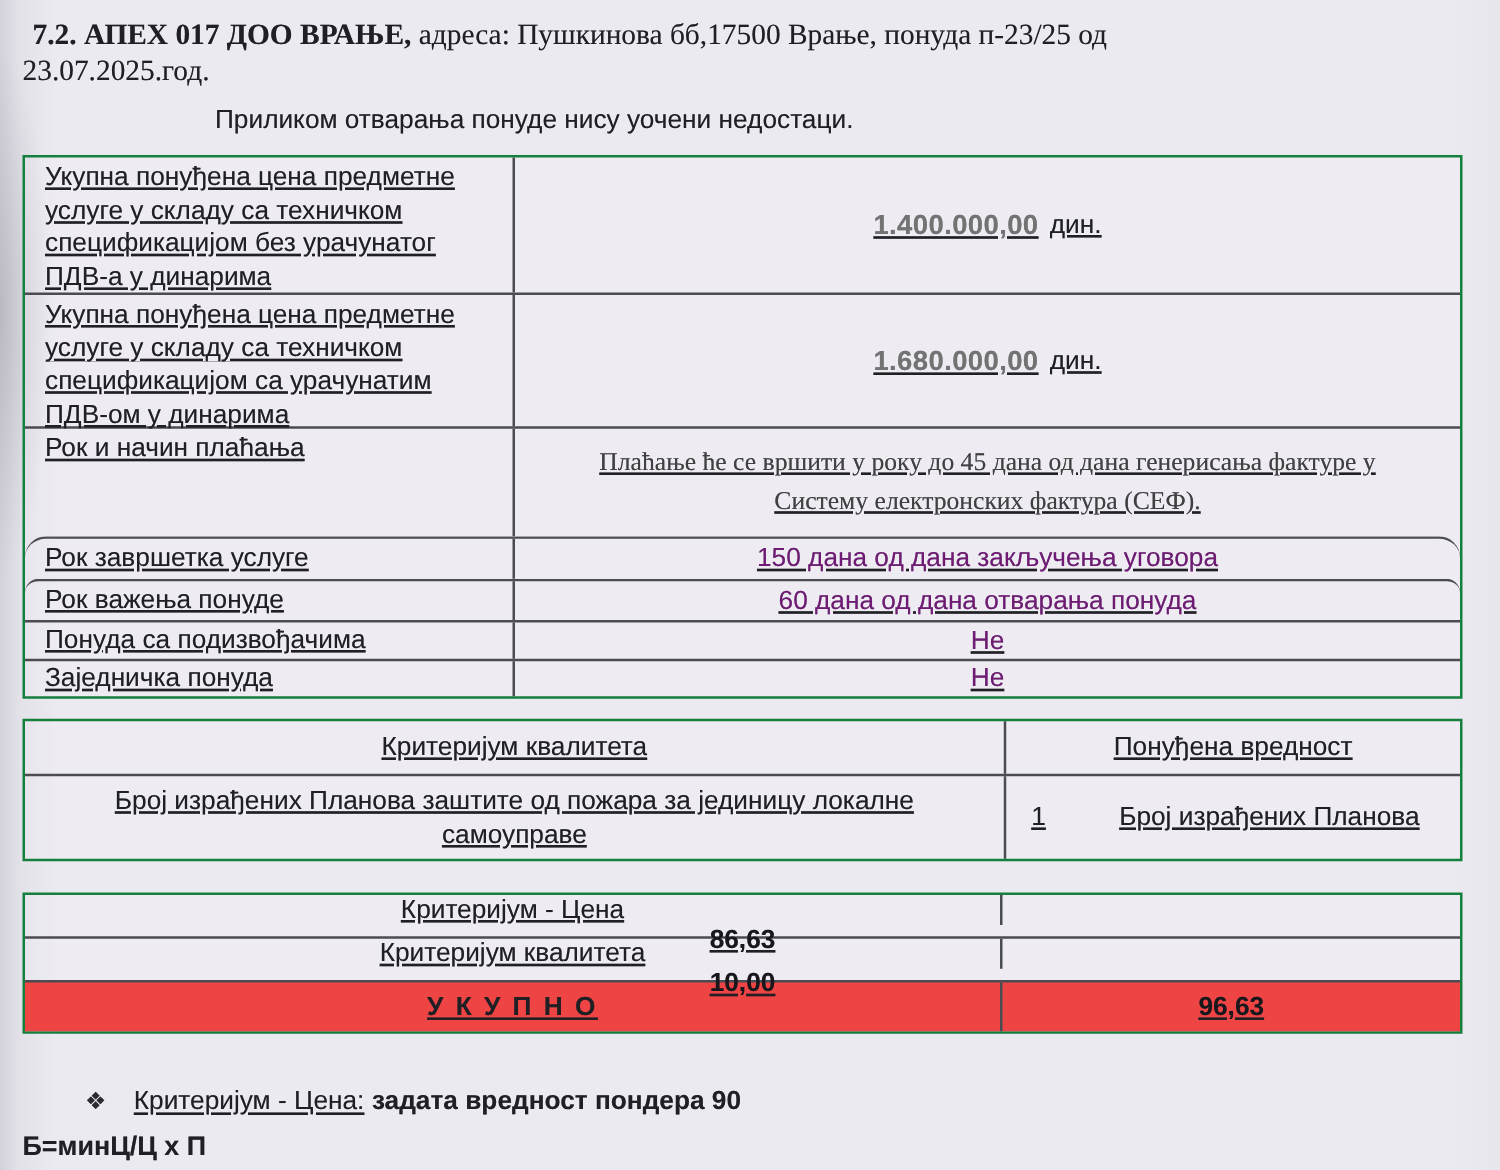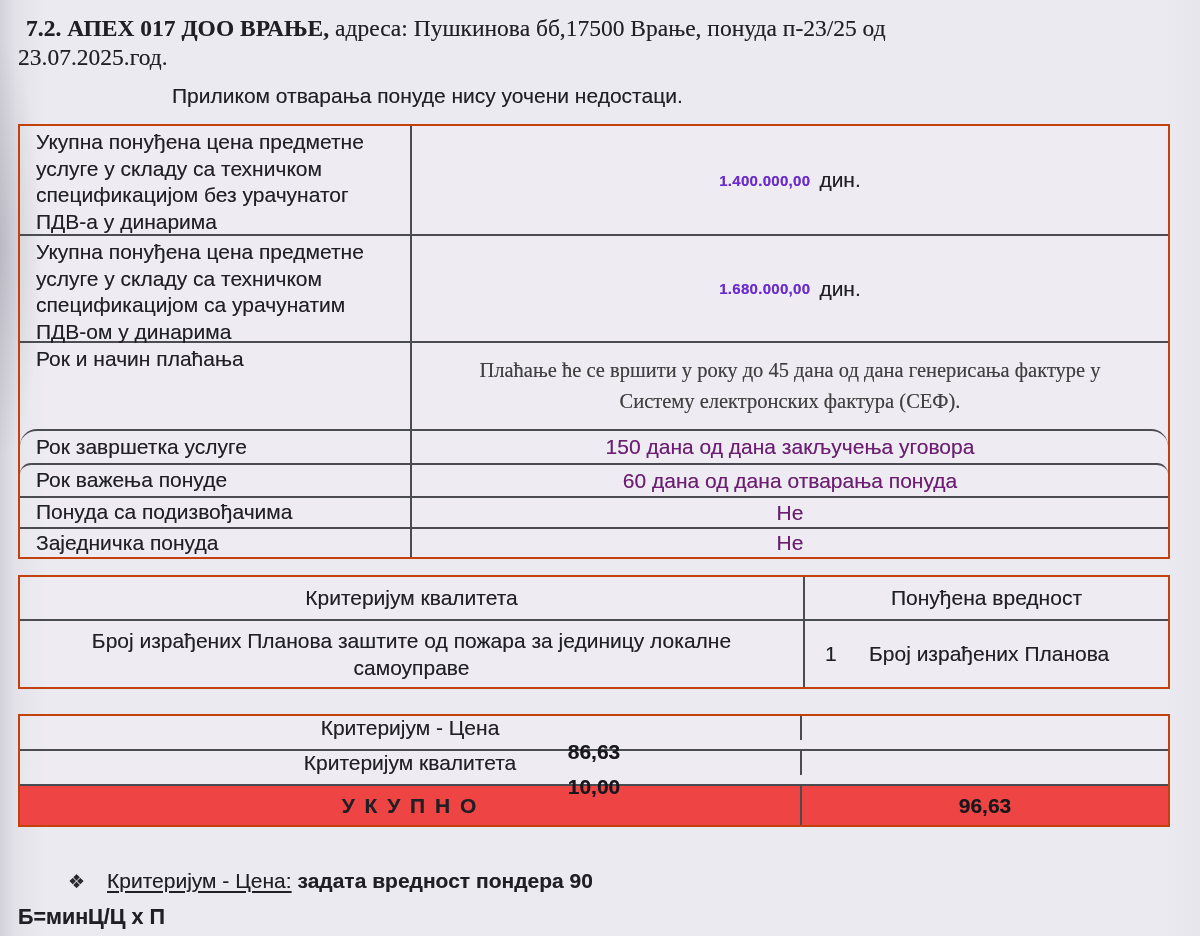--- a/index.html
+++ b/index.html
@@ -15,43 +15,43 @@
   }
   .doc{padding:14px 30px 0 18px; text-shadow:0 0 .5px rgba(40,40,55,.5);}
 
   
   .hdr{font-family:"Liberation Serif","DejaVu Serif",serif;font-size:23.5px;line-height:29px;}
   .hdr .lead{font-weight:bold;}
   .hdr-l1{text-indent:8px;}
   .note{font-size:21px;margin:12px 0 0 154px;}
 
   
-  .tbl{border:2px solid #c2410c;margin-top:16px;background:rgba(255,255,255,.12);}
+  .tbl{border:2px solid #15803d;margin-top:16px;background:rgba(255,255,255,.12);text-decoration:underline;}
   .trow{display:flex;border-top:2px solid #4b4b52;}
   .trow:first-child{border-top:none;}
   .cell-r{flex:1;display:flex;align-items:center;justify-content:center;text-align:center;}
 
   
   .t1-label{width:392px;border-right:2px solid #4b4b52;padding:3px 10px 2px 16px;font-size:21px;line-height:26.5px;box-sizing:border-box;}
   .t1-label.mid{display:flex;align-items:center;padding-top:0;padding-bottom:0;}
   .r-tall1{height:108px;} .r-tall2{height:105px;} .r-pay{height:86px;}
   .r-s1{height:32px;border-radius:17px;} .r-s2{height:31px;border-radius:11px;} .r-s3{height:29px;} .r-s4{height:28px;}
-  .money{font-size:15px;font-weight:bold;letter-spacing:.3px;color:#6d28d9;}
+  .money{font-size:22px;font-weight:bold;letter-spacing:.3px;color:#737373;}
   .money-unit{font-size:21px;font-weight:normal;margin-left:9px;}
   .pay-text{font-family:"Liberation Serif","DejaVu Serif",serif;font-size:20.5px;line-height:31px;color:#404040;padding:0 10px;}
   .plainval{font-size:21px;color:#701a75;}
 
   
   .t2-h1{width:785px;border-right:2px solid #4b4b52;height:42px;}
   .t2-h1,.t2-h2{display:flex;align-items:center;justify-content:center;font-size:21px;box-sizing:border-box;}
   .t2-h2{flex:1;}
   .t2-c1{width:785px;border-right:2px solid #4b4b52;display:flex;align-items:center;justify-content:center;text-align:center;font-size:21px;line-height:27px;height:66px;padding:0 60px;box-sizing:border-box;}
   .t2-c2{flex:1;display:flex;align-items:center;font-size:21px;}
   .t2-num{width:64px;padding-left:20px;box-sizing:border-box;}
-  .t2-unit{flex:1;text-align:left;padding-right:6px;}
+  .t2-unit{flex:1;text-align:center;padding-right:6px;}
 
   
   .t3-c1{width:782px;border-right:2px solid #4b4b52;display:flex;align-items:center;justify-content:center;font-size:21px;box-sizing:border-box;}
   .t3-val{font-weight:bold;font-size:21px;color:#17171c;}
   .t3-r{height:33px;flex-direction:column;}
   .t3-total{height:39px;background:#ef4444;}
   .t3-total .t3-c1{font-weight:bold;letter-spacing:2px;}
   .tbl3{margin-top:25px;}
 
   

